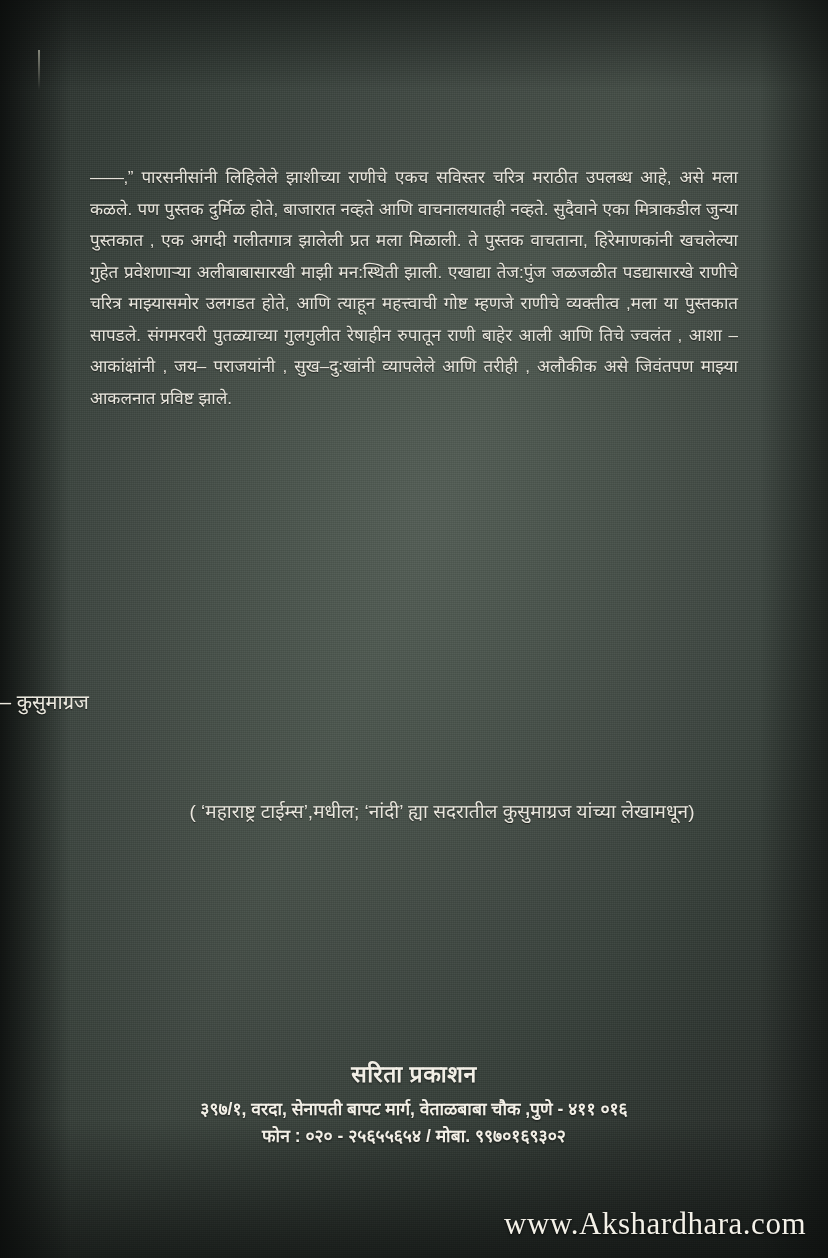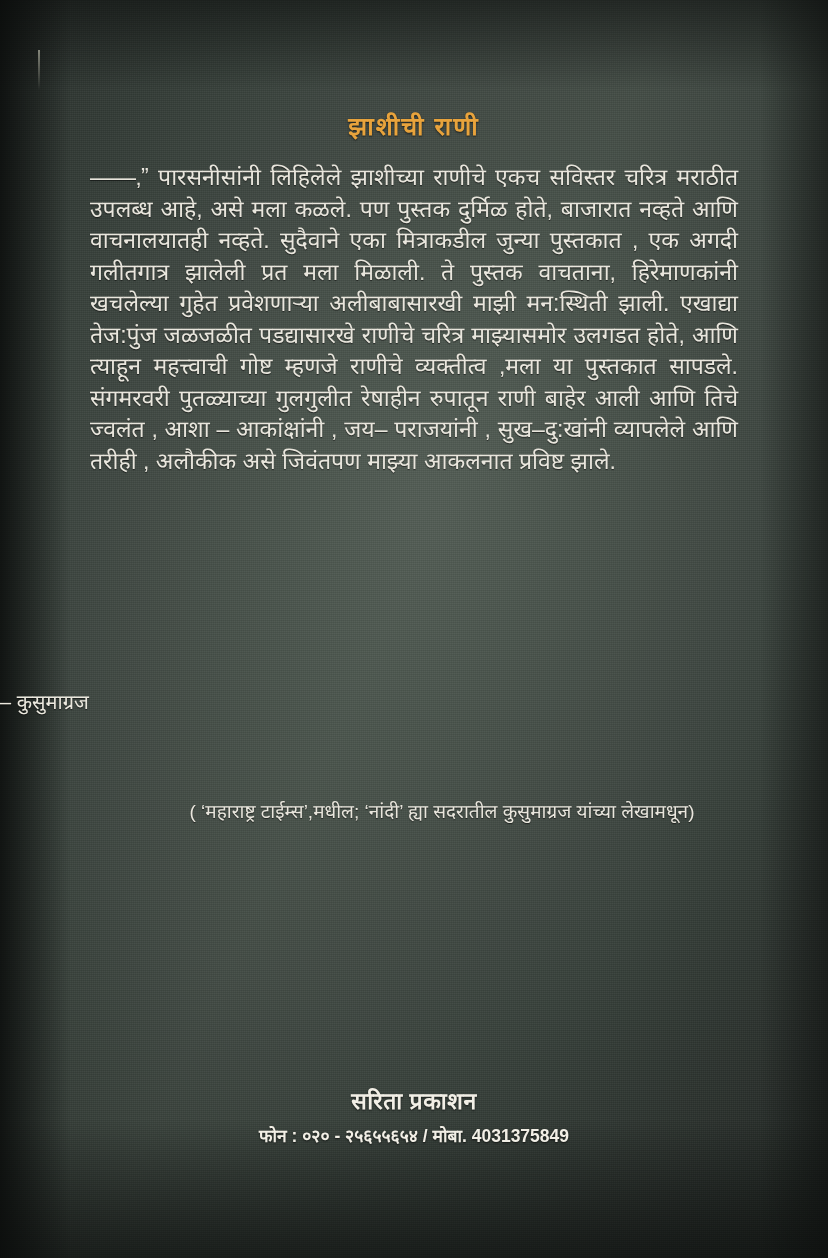--- a/index.html
+++ b/index.html
@@ -74,21 +74,21 @@
     letter-spacing: 2px;
     text-shadow: 0 1px 2px rgba(0,0,0,0.6);
   }
 
   .quote-block {
     position: absolute;
     top: 162px;
     left: 90px;
     width: 648px;
     color: #e9e6dd;
-    font-size: 23px;
+    font-size: 17px;
     line-height: 31.5px;
     text-align: justify;
     text-shadow: 0 1px 1px rgba(0,0,0,0.55);
   }
   .quote-block p {
     margin: 0 0 20px 0;
     text-align: justify;
     text-justify: inter-word;
   }
   .quote-block p.para2 {
@@ -162,30 +162,31 @@
   }
 </style>
 </head>
 <body>
 
 <div class="page">
   <div class="spine-mark"></div>
 
   <div class="content">
 
-    <div class="title">झाशीची राणी</div>
 
     <div class="quote-block">
       <p class="para1">——‚” पारसनीसांनी   लिहिलेले  झाशीच्या  राणीचे  एकच  सविस्तर  चरित्र  मराठीत उपलब्ध   आहे, असे मला कळले. पण पुस्तक दुर्मिळ होते, बाजारात नव्हते आणि वाचनालयातही नव्हते. सुदैवाने एका मित्राकडील जुन्या पुस्तकात , एक अगदी गलीतगात्र झालेली प्रत मला मिळाली. ते पुस्तक वाचताना, हिरेमाणकांनी खचलेल्या गुहेत प्रवेशणाऱ्या अलीबाबासारखी माझी मन:स्थिती झाली. एखाद्या तेज:पुंज जळजळीत पडद्यासारखे राणीचे चरित्र माझ्यासमोर उलगडत होते, आणि त्याहून महत्त्वाची गोष्ट म्हणजे राणीचे व्यक्तीत्व ,मला या पुस्तकात सापडले. संगमरवरी पुतळ्याच्या गुलगुलीत रेषाहीन रुपातून राणी बाहेर आली आणि तिचे ज्वलंत , आशा – आकांक्षांनी , जय– पराजयांनी , सुख–दु:खांनी व्यापलेले आणि तरीही , अलौकीक   असे जिवंतपण माझ्या आकलनात प्रविष्ट झाले.</p>
     </div>
 
     <div class="attribution">– कुसुमाग्रज</div>
 
     <div class="source-note">( ‘महाराष्ट्र टाईम्स’,मधील; ‘नांदी’ ह्या सदरातील कुसुमाग्रज यांच्या  लेखामधून)</div>
 
     <div class="publisher">
       <div class="pub-name">सरिता प्रकाशन</div>
-      <div class="pub-line">फोन : ०२० - २५६५५६५४ / मोबा. 4031375849</div>
+      <div class="pub-line">३९७/१, वरदा, सेनापती बापट मार्ग, वेताळबाबा चौक ,पुणे - ४११ ०१६</div>
+      <div class="pub-line">फोन : ०२० - २५६५५६५४ / मोबा. ९९७०१६९३०२</div>
     </div>
 
+    <div class="watermark">www.Akshardhara.com</div>
 
   </div>
 </div>
 
 </body></html>

